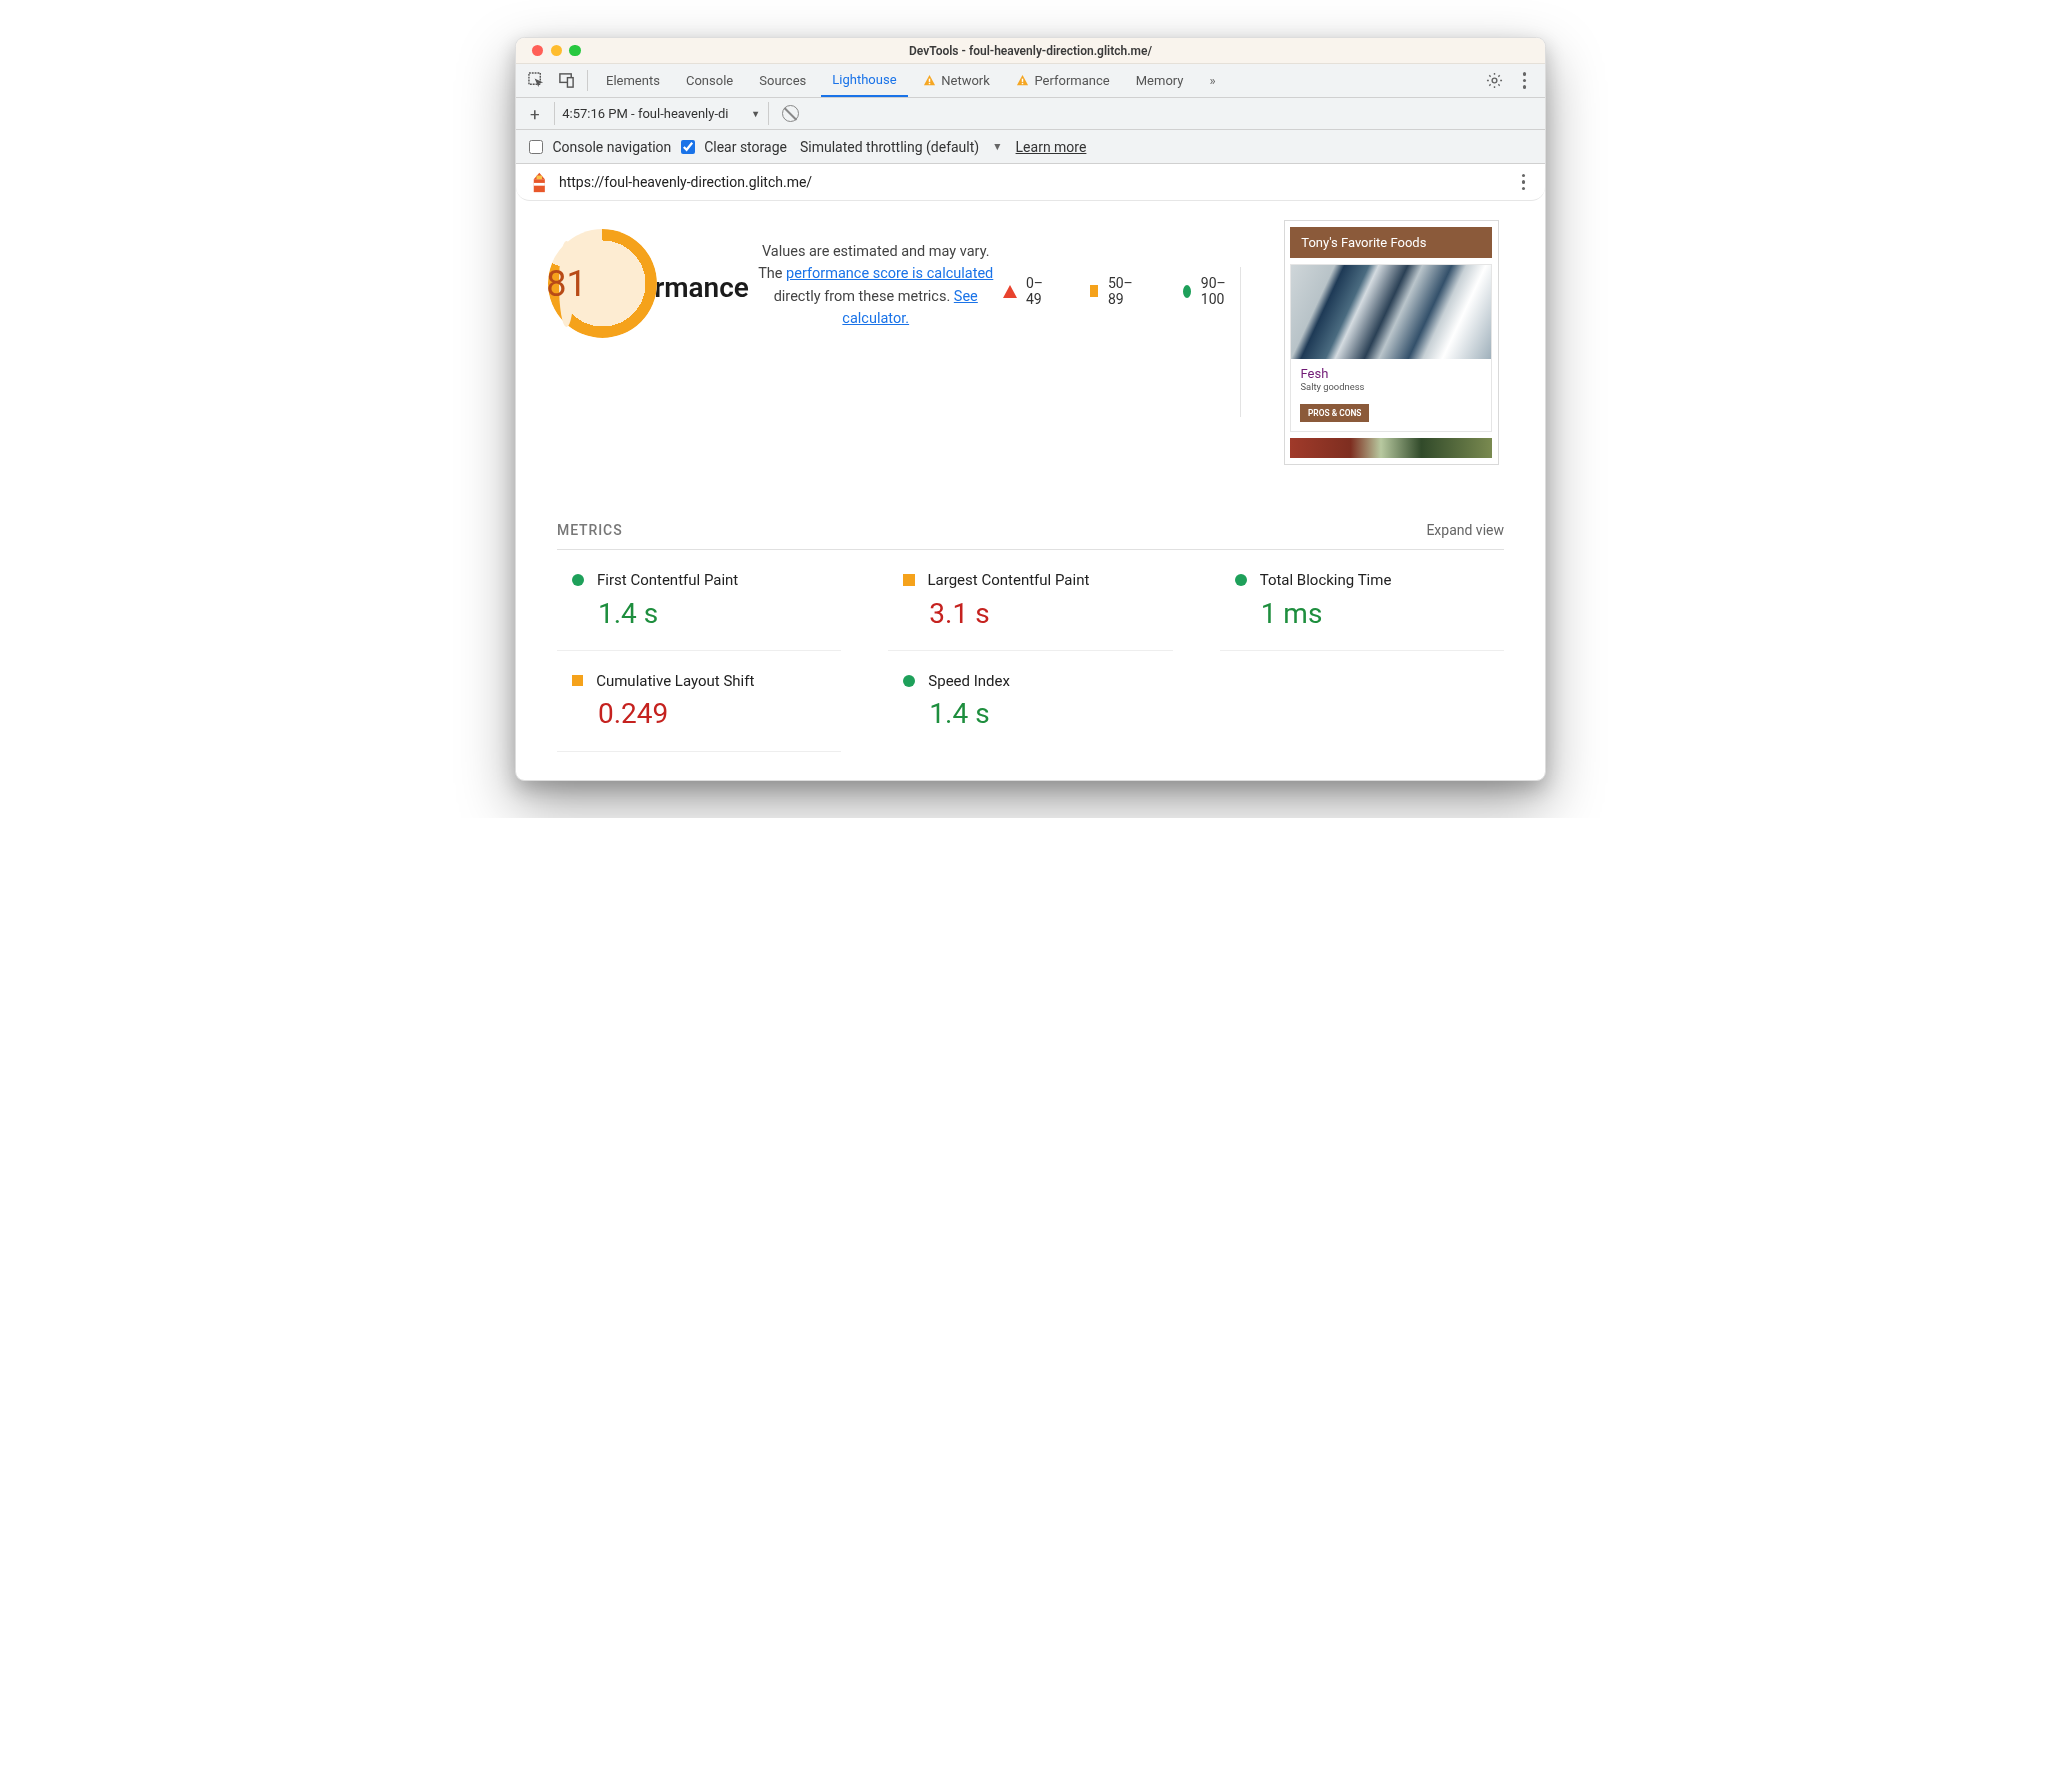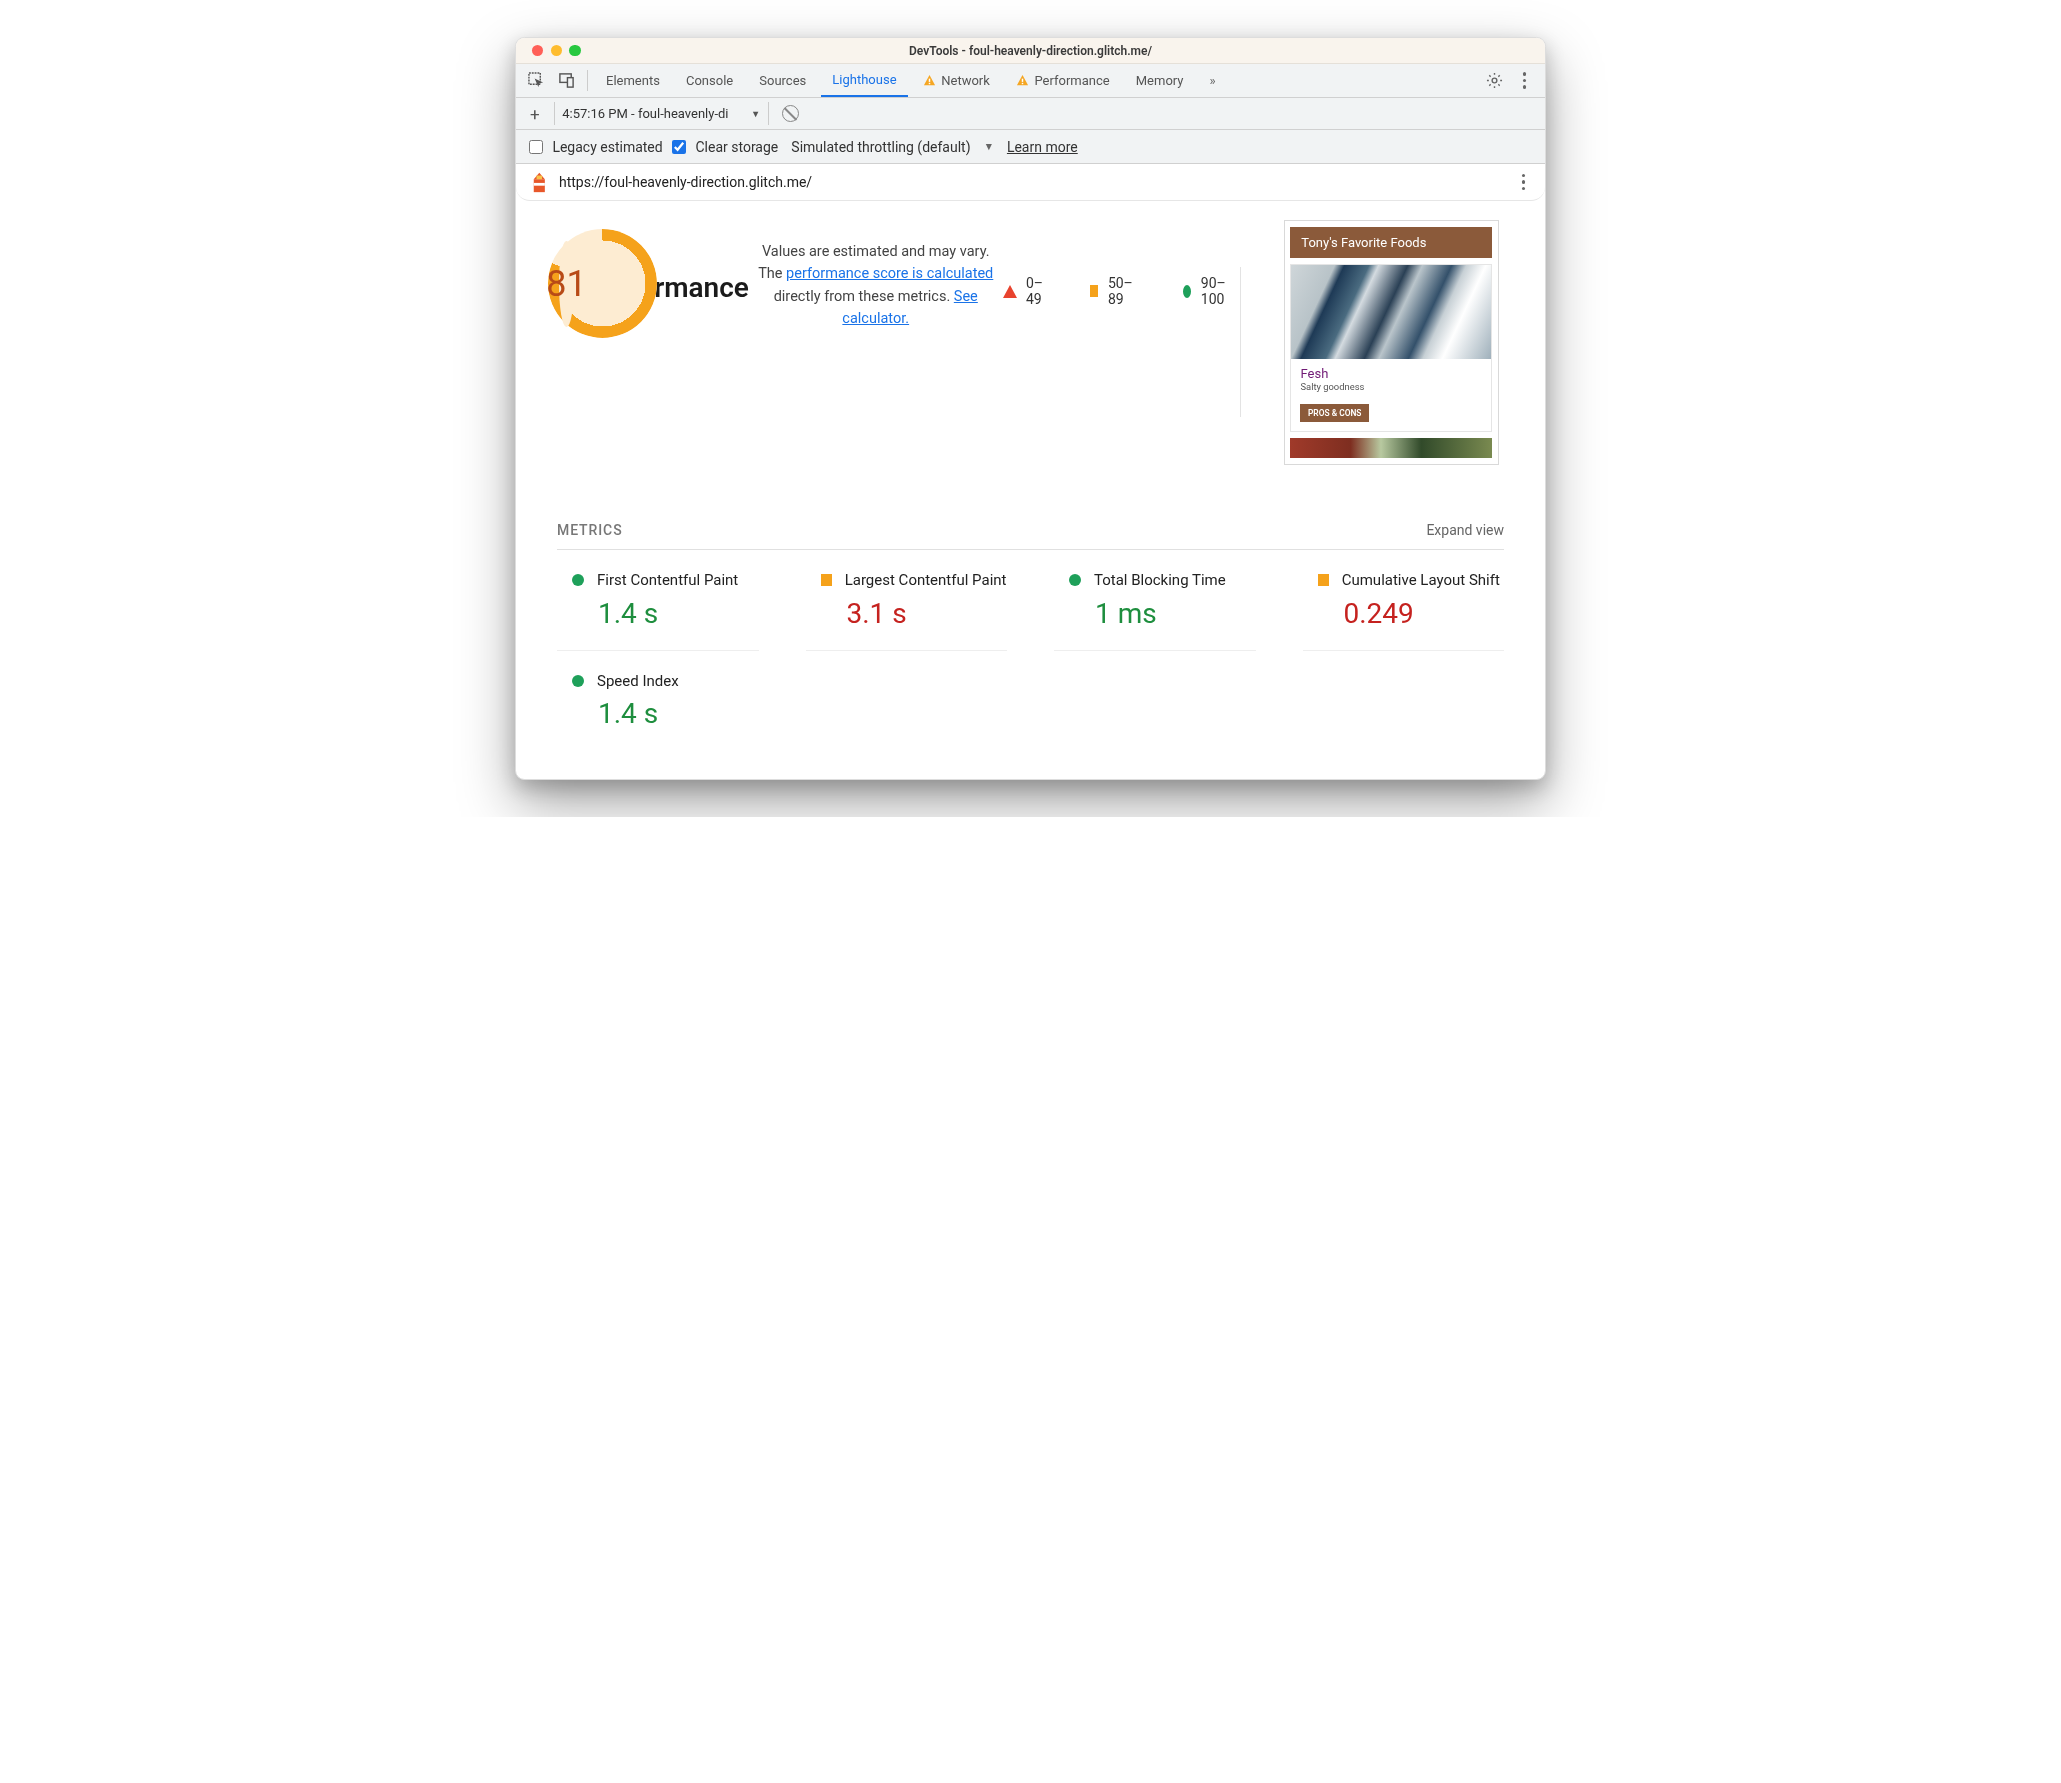--- a/index.html
+++ b/index.html
@@ -135,21 +135,21 @@
   .pv-btn { background:#8b5a3a; color:#fff; font-size:8.4px; font-weight:600; padding:3.7px 7.5px; display:inline-block;}
   .pv-img2 { height: 20.6px; background: linear-gradient(90deg, #a03a2a 0%, #7e2e20 30%, #b8c9a0 45%, #314a2a 65%, #7a8a50 100%); }
 
   .metrics-sec { padding: 9.4px 41px 28px 41px; }
   .metrics-head {
     display:flex; justify-content:space-between; align-items:center;
     border-bottom: 0.9px solid #e0e0e0; padding: 11.2px 0;
   }
   .m-title { font-size: 14px; letter-spacing: 0.9px; color:#777; font-weight:500;}
   .expand { font-size: 14px; color:#666; cursor:pointer;}
-  .m-grid { display:grid; grid-template-columns: 1fr 1fr 1fr 1fr; column-gap: 47px;}
+  .m-grid { display:grid; grid-template-columns: 1fr 1fr 1fr; column-gap: 47px;}
   .m-item { padding: 20.6px 0 20.6px 15px; border-bottom: 0.9px solid #eee; }
   .m-row1 { display:flex; align-items:center; gap:13px; font-size:15px; color:#222;}
   .m-dot-g { width:12px; height:12px; background:#1ea05a; border-radius:50%;}
   .m-dot-o { width:11.2px; height:11.2px; background:#f5a21b;}
   .m-val { font-size: 28px; margin-top: 7.5px; margin-left: 26px;}
   .val-g { color:#1e8e3e;}
   .val-r { color:#c5221f;}
 </style>
 </head>
 <body>
@@ -235,21 +235,21 @@
     <div class="plus">+</div>
     <div class="dropdown">
       <span style="overflow:hidden; white-space:nowrap; text-overflow:clip; flex:1;">4:57:16 PM - foul-heavenly-di</span>
       <span style="font-size:9.4px; color:#555;">▼</span>
     </div>
     <div class="nosign"></div>
   </div>
 
   <div class="opts">
     <input type="checkbox" class="chk" style="">
-    <span>Legacy estimated</span>
+    <span>Console navigation</span>
     <input type="checkbox" class="chk" checked="" style="">
     <span>Clear storage</span>
     <span style="margin-left:3.7px;">Simulated throttling (default)</span>
     <span class="caret">▼</span>
     <a class="learn">Learn more</a>
   </div>
 
   <div class="urlbar">
     <div class="lh-icon">
       <svg viewBox="0 0 22 26">

